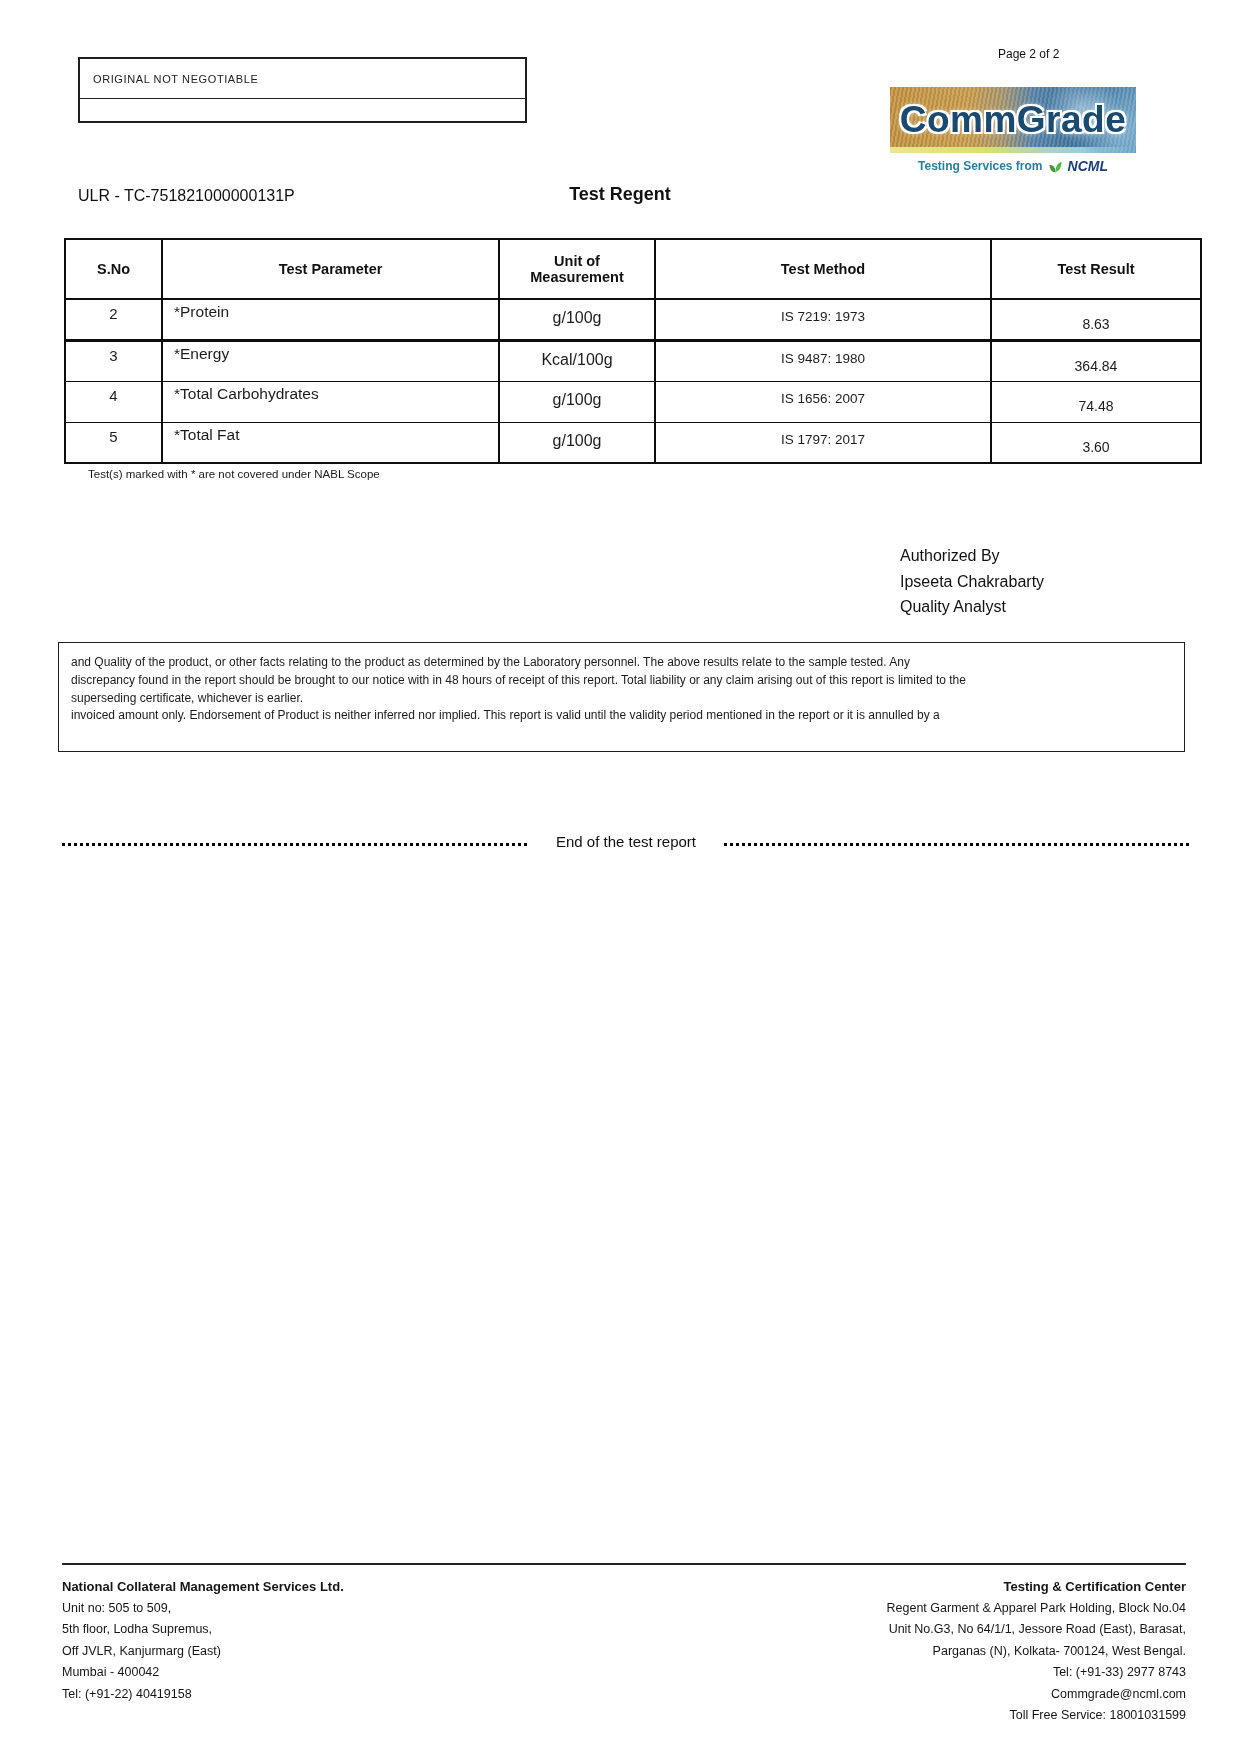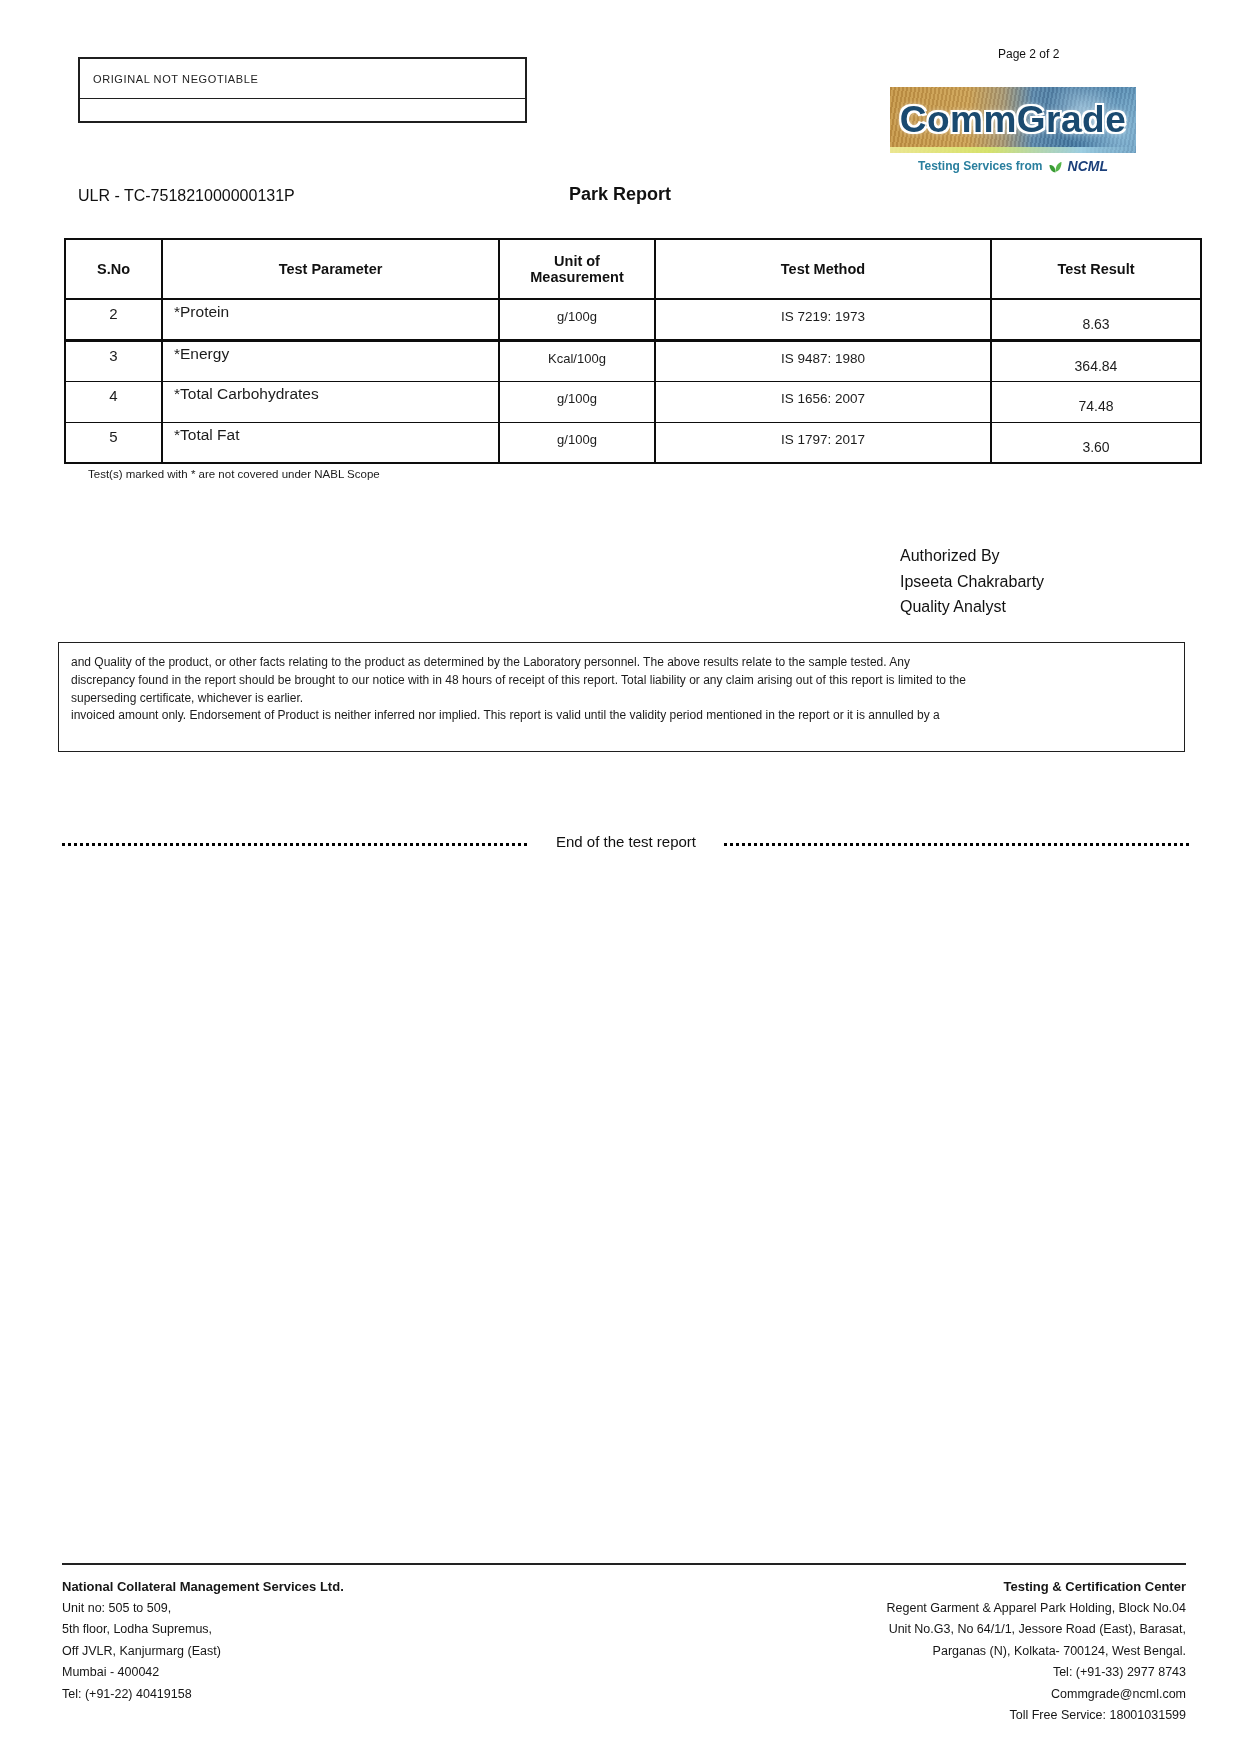--- a/index.html
+++ b/index.html
@@ -75,21 +75,21 @@
     vertical-align: middle; font-size: 14.5px; font-weight: bold; text-align: center;
     padding: 4px 6px; color: #111; border-radius: 21px;
   }
   .report-table thead tr { height: 60px; }
   .report-table tbody tr { height: 41px; }
   .report-table tbody td { border-top-width: 1px; border-bottom-width: 1px; }
   .report-table tbody tr.thick-top td { border-top-width: 3px; }
   .report-table tbody tr:last-child td { border-bottom-width: 2px; }
   td.c-sno    { text-align: center; padding-top: 5px;  font-size: 15px; }
   td.c-param  { text-align: left;   padding: 3px 4px 0 11px; font-size: 15.5px; }
-  td.c-unit   { text-align: center; padding-top: 9px;  font-size: 13px; }
+  td.c-unit   { text-align: center; padding-top: 9px;  font-size: 16px; }
   td.c-method { text-align: center; padding-top: 9px;  font-size: 13.5px; }
   td.c-result { text-align: center; padding-top: 16px; font-size: 14px; }
 
   .table-footnote { position: absolute; left: 88px; top: 468px; font-size: 11.5px; color: #1a1a1a; }
 
   
   .authorized { position: absolute; left: 900px; top: 543px; font-size: 16px; line-height: 25.5px; color: #111; }
 
   
   .disclaimer-box {
@@ -138,21 +138,21 @@
   <span class="sprout">
     <svg viewBox="0 0 20 20" width="15" height="15">
       <path d="M10 18 C10 10 6 8 2 8 C2 14 6 18 10 18 Z" fill="#3a9b35"></path>
       <path d="M10 18 C10 8 14 5 18 4 C18 12 14 17 10 17 Z" fill="#56b54a"></path>
     </svg>
   </span>
   <span class="ncml-text">NCML</span>
 </div>
 
 <div class="ulr-line">ULR - TC-751821000000131P</div>
-<div class="report-title">Park Report</div>
+<div class="report-title">Test Regent</div>
 
 <div class="table-wrap">
   <table class="report-table">
     <colgroup>
       <col style="width:97px">
         <col style="width:337px">
         <col style="width:156px">
         <col style="width:336px">
         <col style="width:210px">
     </colgroup>

